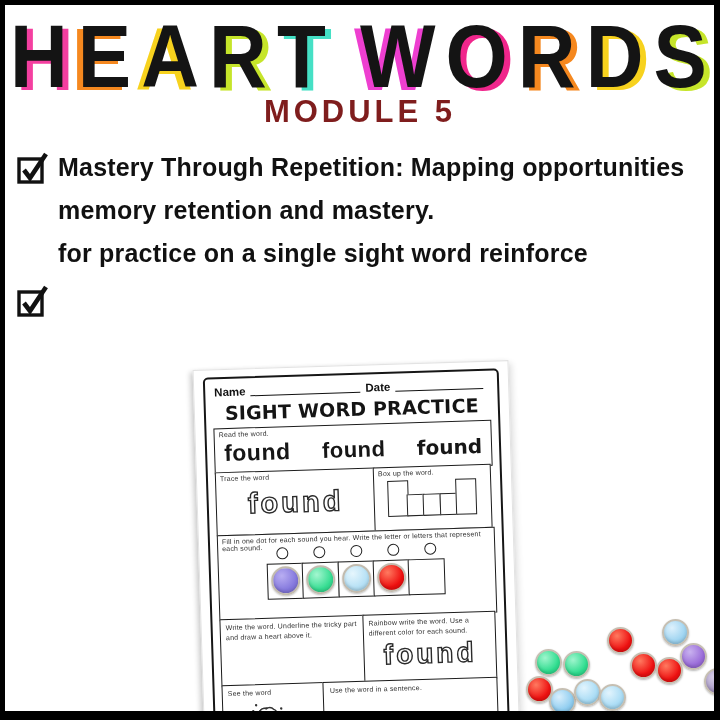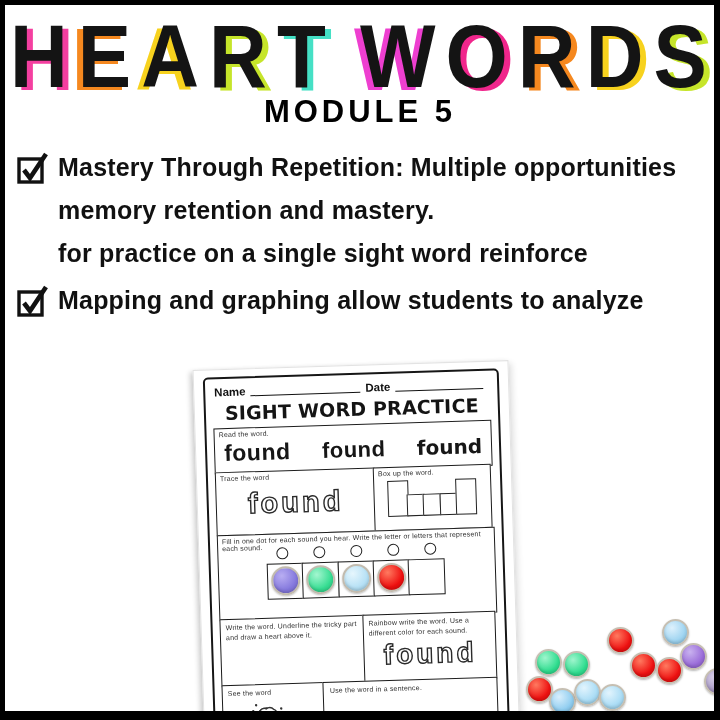--- a/index.html
+++ b/index.html
@@ -3,21 +3,21 @@
 <meta charset="utf-8">
 <style>
   html,body{margin:0;padding:0;background:#fff;font-family:"Liberation Sans",sans-serif;}
   .page{position:relative;width:720px;height:720px;background:#fff;overflow:hidden;}
   .frame{position:absolute;inset:0;border:5px solid #000;border-right-width:6px;border-bottom-width:9px;z-index:40;pointer-events:none;}
 
   
   .title-row{position:absolute;top:12px;left:10px;right:13px;height:86px;display:flex;justify-content:space-between;align-items:flex-start;z-index:3;}
   .tl{display:inline-block;font-size:80px;line-height:80px;font-weight:bold;color:#141414;transform:scaleY(1.12);transform-origin:top;letter-spacing:0;}
   .tspacer{width:14px;}
-  .module{position:absolute;top:94px;left:0;width:100%;text-align:center;font-size:31px;font-weight:bold;letter-spacing:4px;color:#000000;z-index:3;}
+  .module{position:absolute;top:94px;left:0;width:100%;text-align:center;font-size:31px;font-weight:bold;letter-spacing:4px;color:#7f1d1d;z-index:3;}
 
   
   .bullets{position:absolute;top:146px;left:16px;width:698px;z-index:3;}
   .bullet{display:grid;grid-template-columns:42px 1fr;align-items:start;}
   .bullet + .bullet{margin-top:4px;}
   .cb{width:34px;height:34px;margin-top:5px;}
   .bl div{font-size:25px;line-height:43px;font-weight:bold;color:#111;letter-spacing:0.2px;white-space:nowrap;}
 
   
   .paper{position:absolute;left:198px;top:365px;width:314px;height:390px;background:#fff;z-index:1;
@@ -89,32 +89,31 @@
   </div>
   <div class="module">MODULE 5</div>
 
   <div class="bullets">
     <div class="bullet">
       <svg class="cb" viewBox="0 0 34 34">
         <rect x="3" y="8" width="23" height="23" fill="#fff" stroke="#111" stroke-width="3.4"></rect>
         <path d="M8 19 L14 27 L30 3" fill="none" stroke="#111" stroke-width="4.6"></path>
       </svg>
       <div class="bl">
-        <div>Mastery Through Repetition: Multiple opportunities</div>
+        <div>Mastery Through Repetition: Mapping opportunities</div>
         <div>memory retention and mastery.</div>
         <div>for practice on a single sight word reinforce</div>
       </div>
     </div>
     <div class="bullet">
       <svg class="cb" viewBox="0 0 34 34">
         <rect x="3" y="8" width="23" height="23" fill="#fff" stroke="#111" stroke-width="3.4"></rect>
         <path d="M8 19 L14 27 L30 3" fill="none" stroke="#111" stroke-width="4.6"></path>
       </svg>
       <div class="bl">
-        <div>Mapping and graphing allow students to analyze</div>
       </div>
     </div>
   </div>
 
   <div class="paper">
     <div class="wframe">
 
       <div class="whead">
         <span>Name</span>
         <span class="hl hl1"></span>

